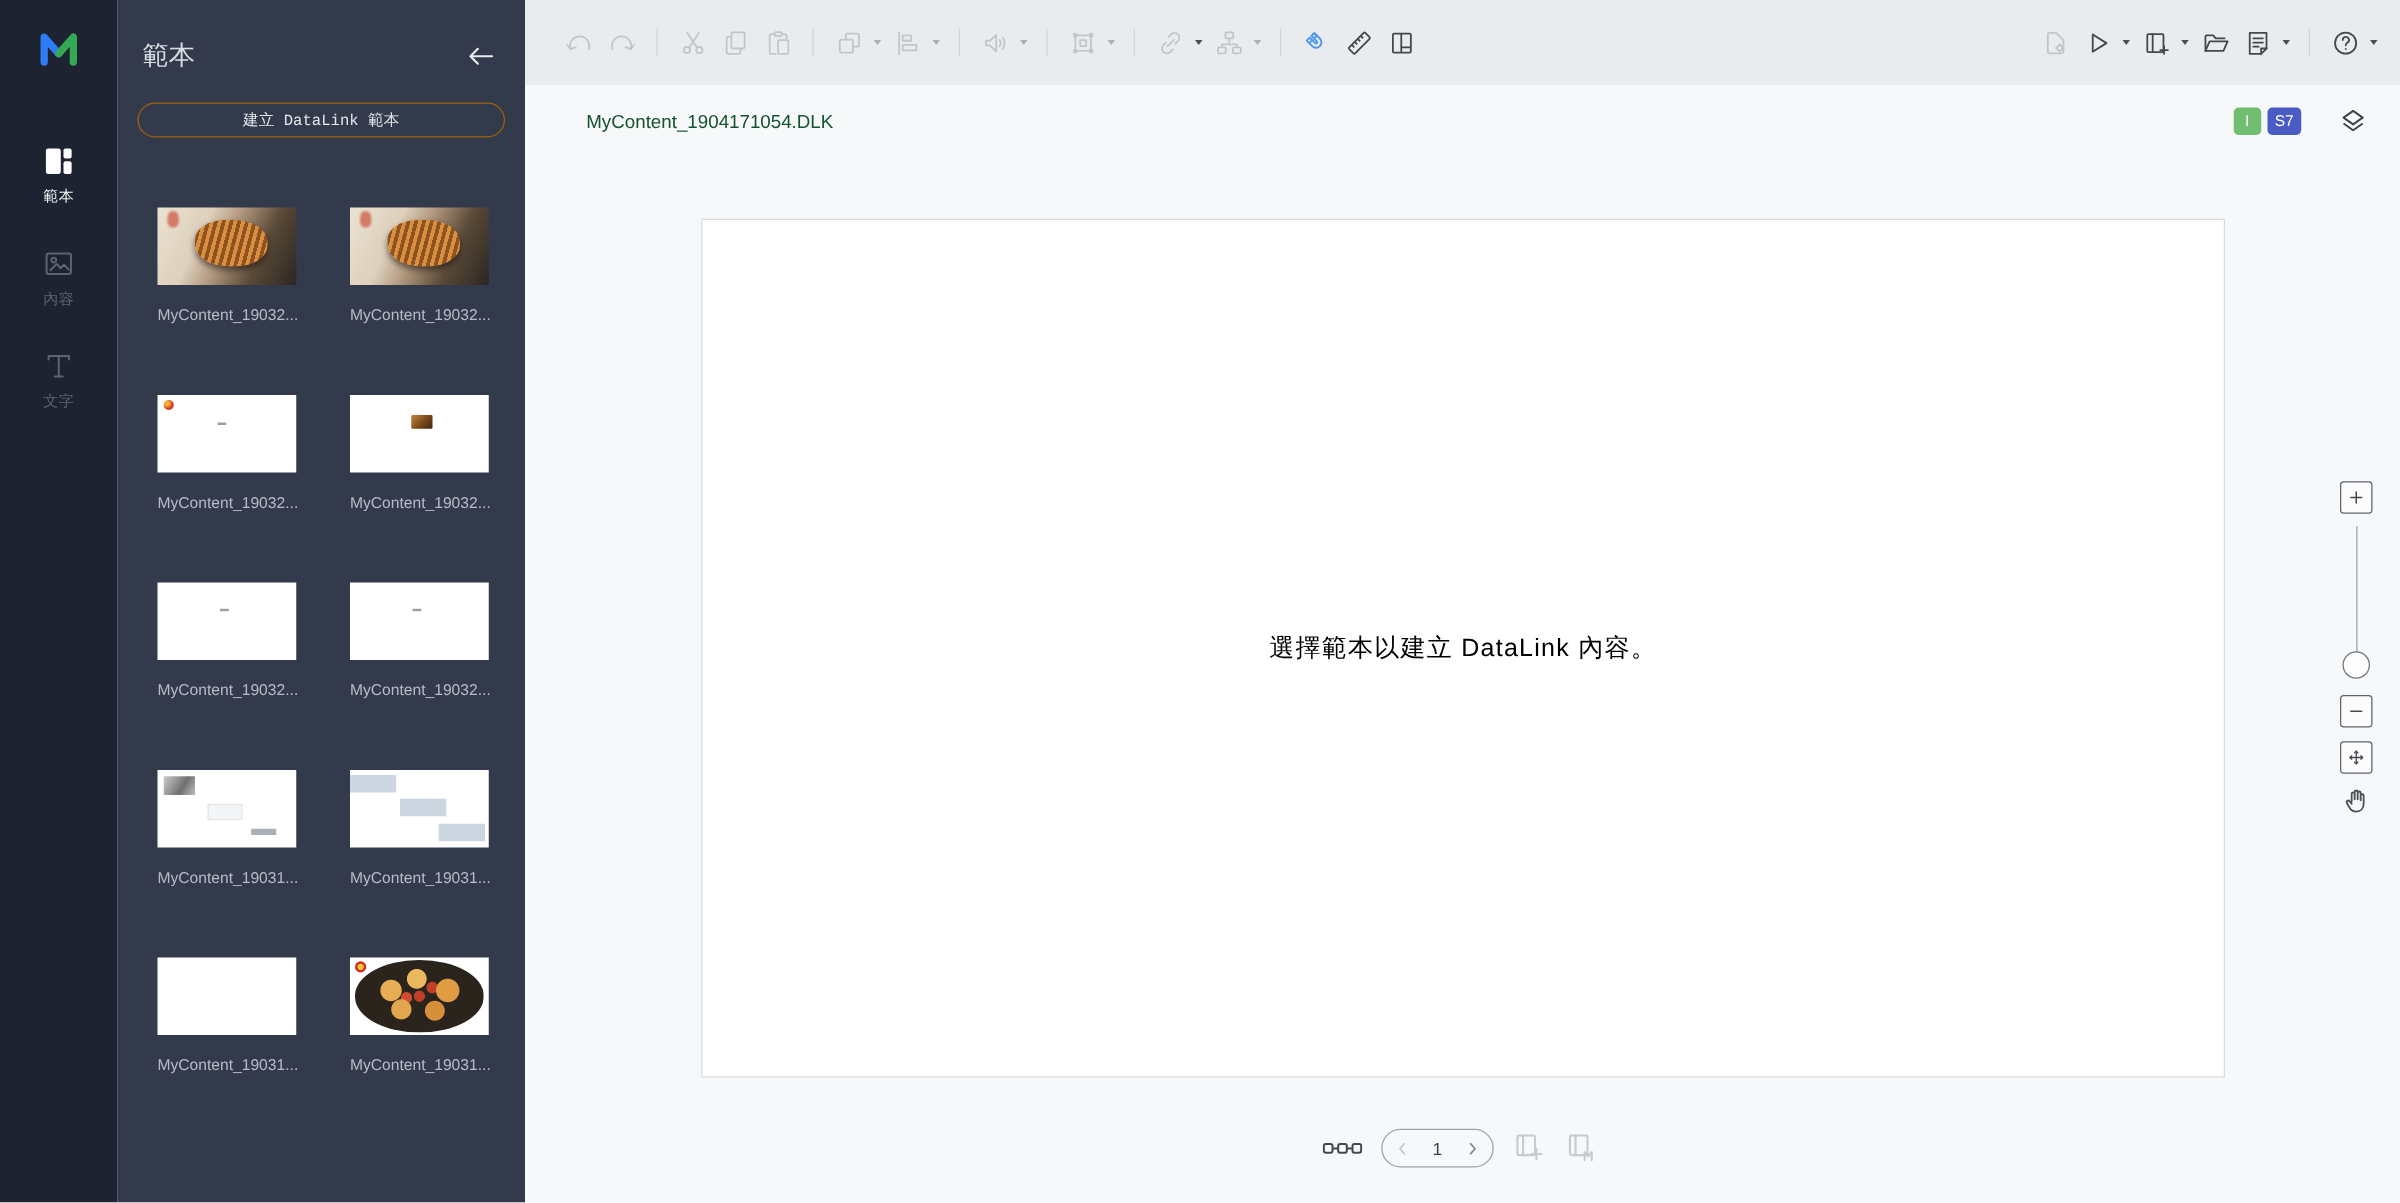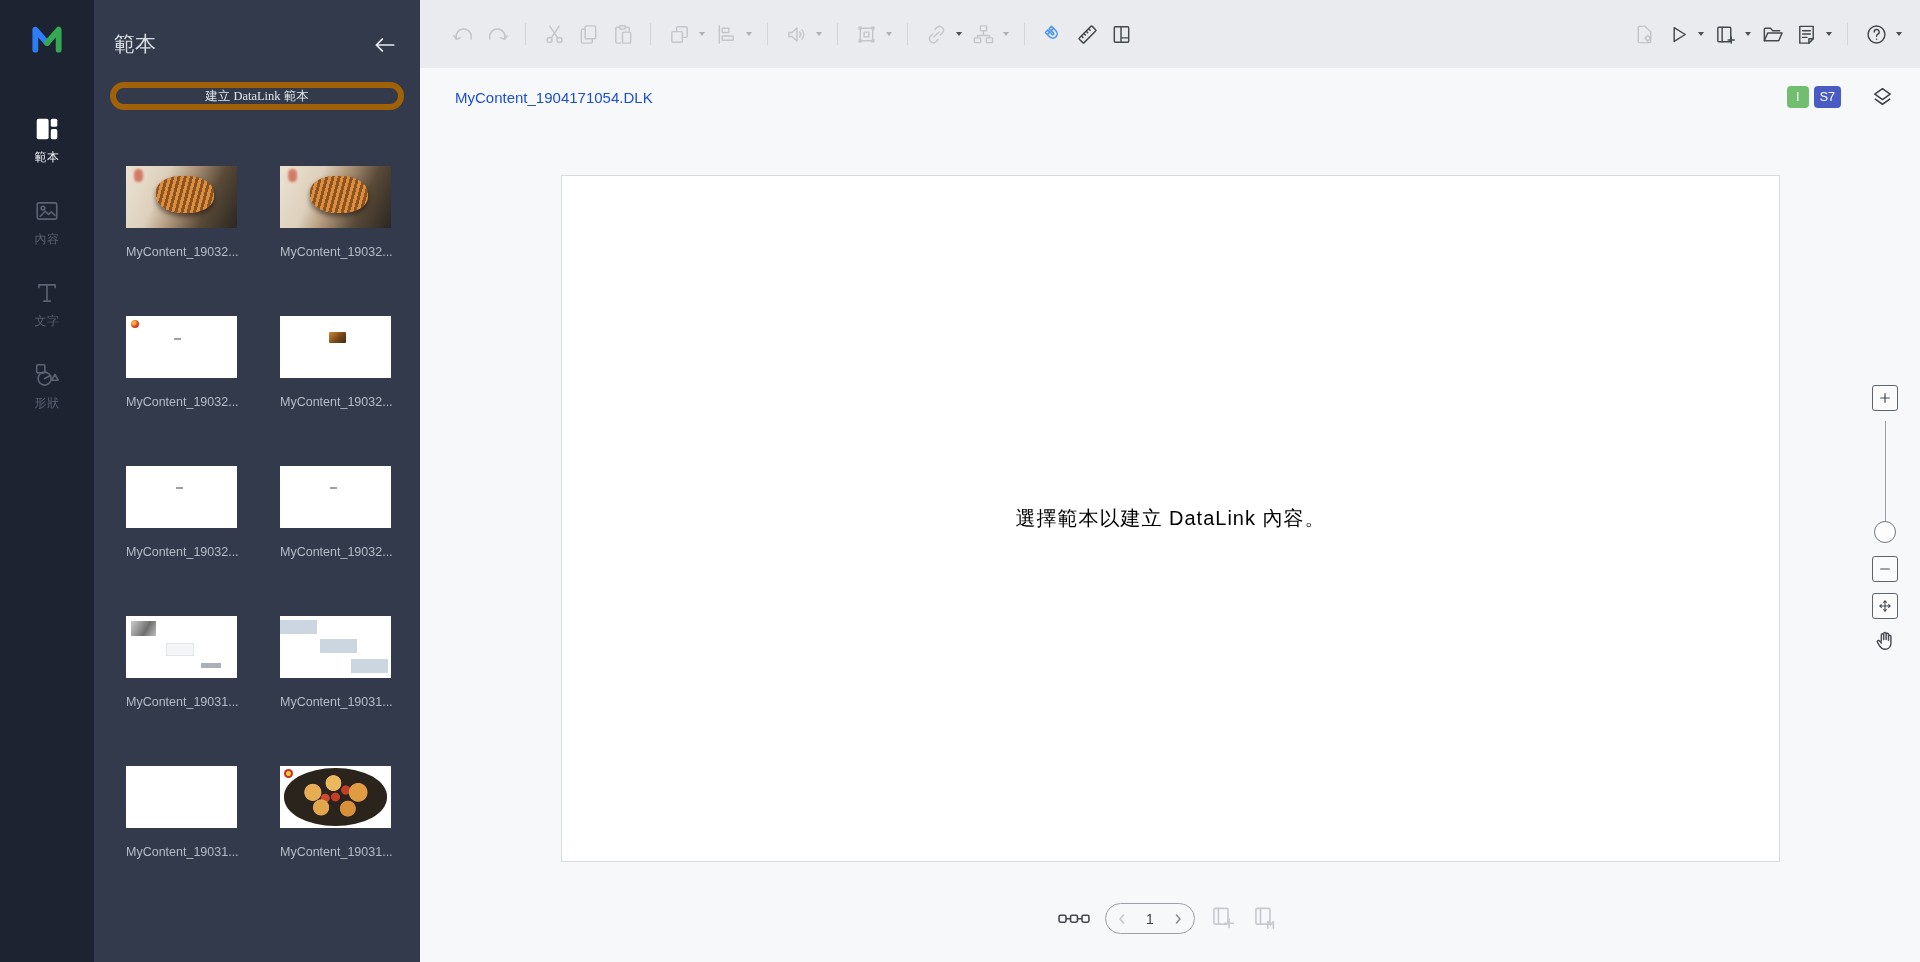--- a/index.html
+++ b/index.html
@@ -19,21 +19,21 @@
   .rail-item{height:82px;display:flex;flex-direction:column;align-items:center;justify-content:center;gap:7px;color:var(--railtxt);cursor:pointer}
   .rail-item .ric{width:26px;height:26px}
   .rail-item span{font-size:12px;letter-spacing:.5px}
   .rail-item.active{color:#f2f4f7}
 
   
   .panel{position:absolute;left:94px;top:0;width:326px;height:962px;background:var(--panel);z-index:4}
   .panel-head{display:flex;align-items:flex-start;justify-content:space-between;padding:30px 22px 0 20px}
   .panel-title{font-size:21px;font-weight:400;color:#d9dde3}
   .collapse{width:26px;height:26px;color:#e8ebef;cursor:pointer;margin-top:2px}
-  .create-btn{display:block;margin:24px 16px 0;width:294px;height:28px;border:6px solid #a16207;border-radius:14px;background:transparent;color:#e3e6ea;font-size:12.5px;font-family:Liberation Serif, serif;cursor:pointer}
+  .create-btn{display:block;margin:24px 16px 0;width:294px;height:28px;border:1px solid #a16207;border-radius:14px;background:transparent;color:#e3e6ea;font-size:12.5px;font-family:Liberation Mono, monospace;cursor:pointer}
   .tpl-grid{margin:56px 0 0 32px;display:grid;grid-template-columns:111px 111px;column-gap:43px;row-gap:57px}
   .tpl-item{width:130px;cursor:pointer}
   .thumb{width:111px;height:62px;background:#fff;position:relative;overflow:hidden}
   .tpl-label{margin-top:17px;font-size:12.5px;color:var(--label);white-space:nowrap;overflow:hidden;text-overflow:ellipsis}
 
   .t-sandwich{background:linear-gradient(115deg,#ece2d2 0%,#ddd0bc 32%,#b59c80 48%,#5a4a38 72%,#2b2722 100%)}
   .t-sandwich::before{content:"";position:absolute;left:27%;top:16%;width:52%;height:60%;border-radius:42% 46% 44% 46%;
     background:repeating-linear-gradient(105deg,#d98f3f 0 3px,#8f5320 3px 6px);box-shadow:0 3px 5px rgba(20,10,5,.55)}
   .t-sandwich::after{content:"";position:absolute;left:7%;top:5%;width:9px;height:13px;border-radius:40%;background:rgba(196,44,20,.55);filter:blur(1px)}
   .t-reddot::before{content:"";position:absolute;left:5px;top:4px;width:8px;height:8px;border-radius:50%;background:radial-gradient(circle at 35% 35%,#f3b33a 20%,#d8331f 60%)}
@@ -67,21 +67,21 @@
   .tool .ic{width:23px;height:23px}
   .dim{color:var(--dim)} .dark{color:var(--dark)} .blue{color:var(--blue)}
   .caret{width:0;height:0;border-left:3.5px solid transparent;border-right:3.5px solid transparent;border-top:4.5px solid #aab0b6;margin-left:3px}
   .caret.dkc{border-top-color:#4a4f56}
   .withcaret{display:flex;align-items:center;margin-right:4px}
   .sep{width:1px;height:22px;background:var(--sep);margin:0 11px}
   .tb-spacer{flex:1}
 
   
   .dochead{position:absolute;left:420px;right:0;top:68px;height:58px;display:flex;align-items:center}
-  .doc-title{margin-left:35px;font-size:15px;color:#1d4ed8}
+  .doc-title{margin-left:49px;font-size:15px;color:#14532d}
   .dh-spacer{flex:1}
   .badge{height:22px;min-width:22px;padding:0 6px;border-radius:4px;color:#fff;font-size:12.5px;display:flex;align-items:center;justify-content:center;margin-left:5px}
   .badge.green{background:var(--badge-green)}
   .badge.blue{background:var(--badge-blue)}
   .layers{width:27px;height:27px;color:#3f444a;margin-left:28px;margin-right:24px;cursor:pointer}
 
   
   .page{position:absolute;left:561px;top:175px;width:1219px;height:687px;background:#fff;border:1px solid #d8dbde;display:flex;align-items:center;justify-content:center}
   .page-msg{font-size:20px;color:#000000;letter-spacing:1px}
 
@@ -129,29 +129,20 @@
           <path d="M5.8 16.8 L10.4 12.2 L13.4 15.2 L15.9 12.7 L19.4 16.2"></path>
       </svg>
       <span>內容</span>
     </div>
     <div class="rail-item">
       <svg class="ric" viewBox="0 0 24 24" fill="none" stroke="currentColor" stroke-width="1.5" stroke-linecap="round" stroke-linejoin="round">
         <path d="M4.5 7 V4.5 H19.5 V7 M12 4.5 V19.5 M9 19.5 H15"></path>
       </svg>
       <span>文字</span>
     </div>
-    <div class="rail-item">
-      <svg class="ric" viewBox="0 0 24 24" fill="none" stroke="currentColor" stroke-width="1.5" stroke-linecap="round" stroke-linejoin="round">
-        <rect x="2.5" y="2.5" width="7.5" height="7.5" rx="1"></rect>
-          <circle cx="9.8" cy="15.3" r="6"></circle>
-          <path d="M9.8 15.3 L15.3 12.4"></path>
-          <path d="M16.4 16.8 H22.3 L19.35 11.4 Z"></path>
-      </svg>
-      <span>形狀</span>
-    </div>
   </div>
 </div>
 
 <div class="panel">
   <div class="panel-head">
     <h1 class="panel-title">範本</h1>
     <svg class="collapse" viewBox="0 0 24 24" fill="none" stroke="currentColor" stroke-width="1.6" stroke-linecap="round" stroke-linejoin="round">
       <path d="M20 12 H4 M4 12 l5.5-5.5 M4 12 l5.5 5.5"></path>
     </svg>
   </div>

